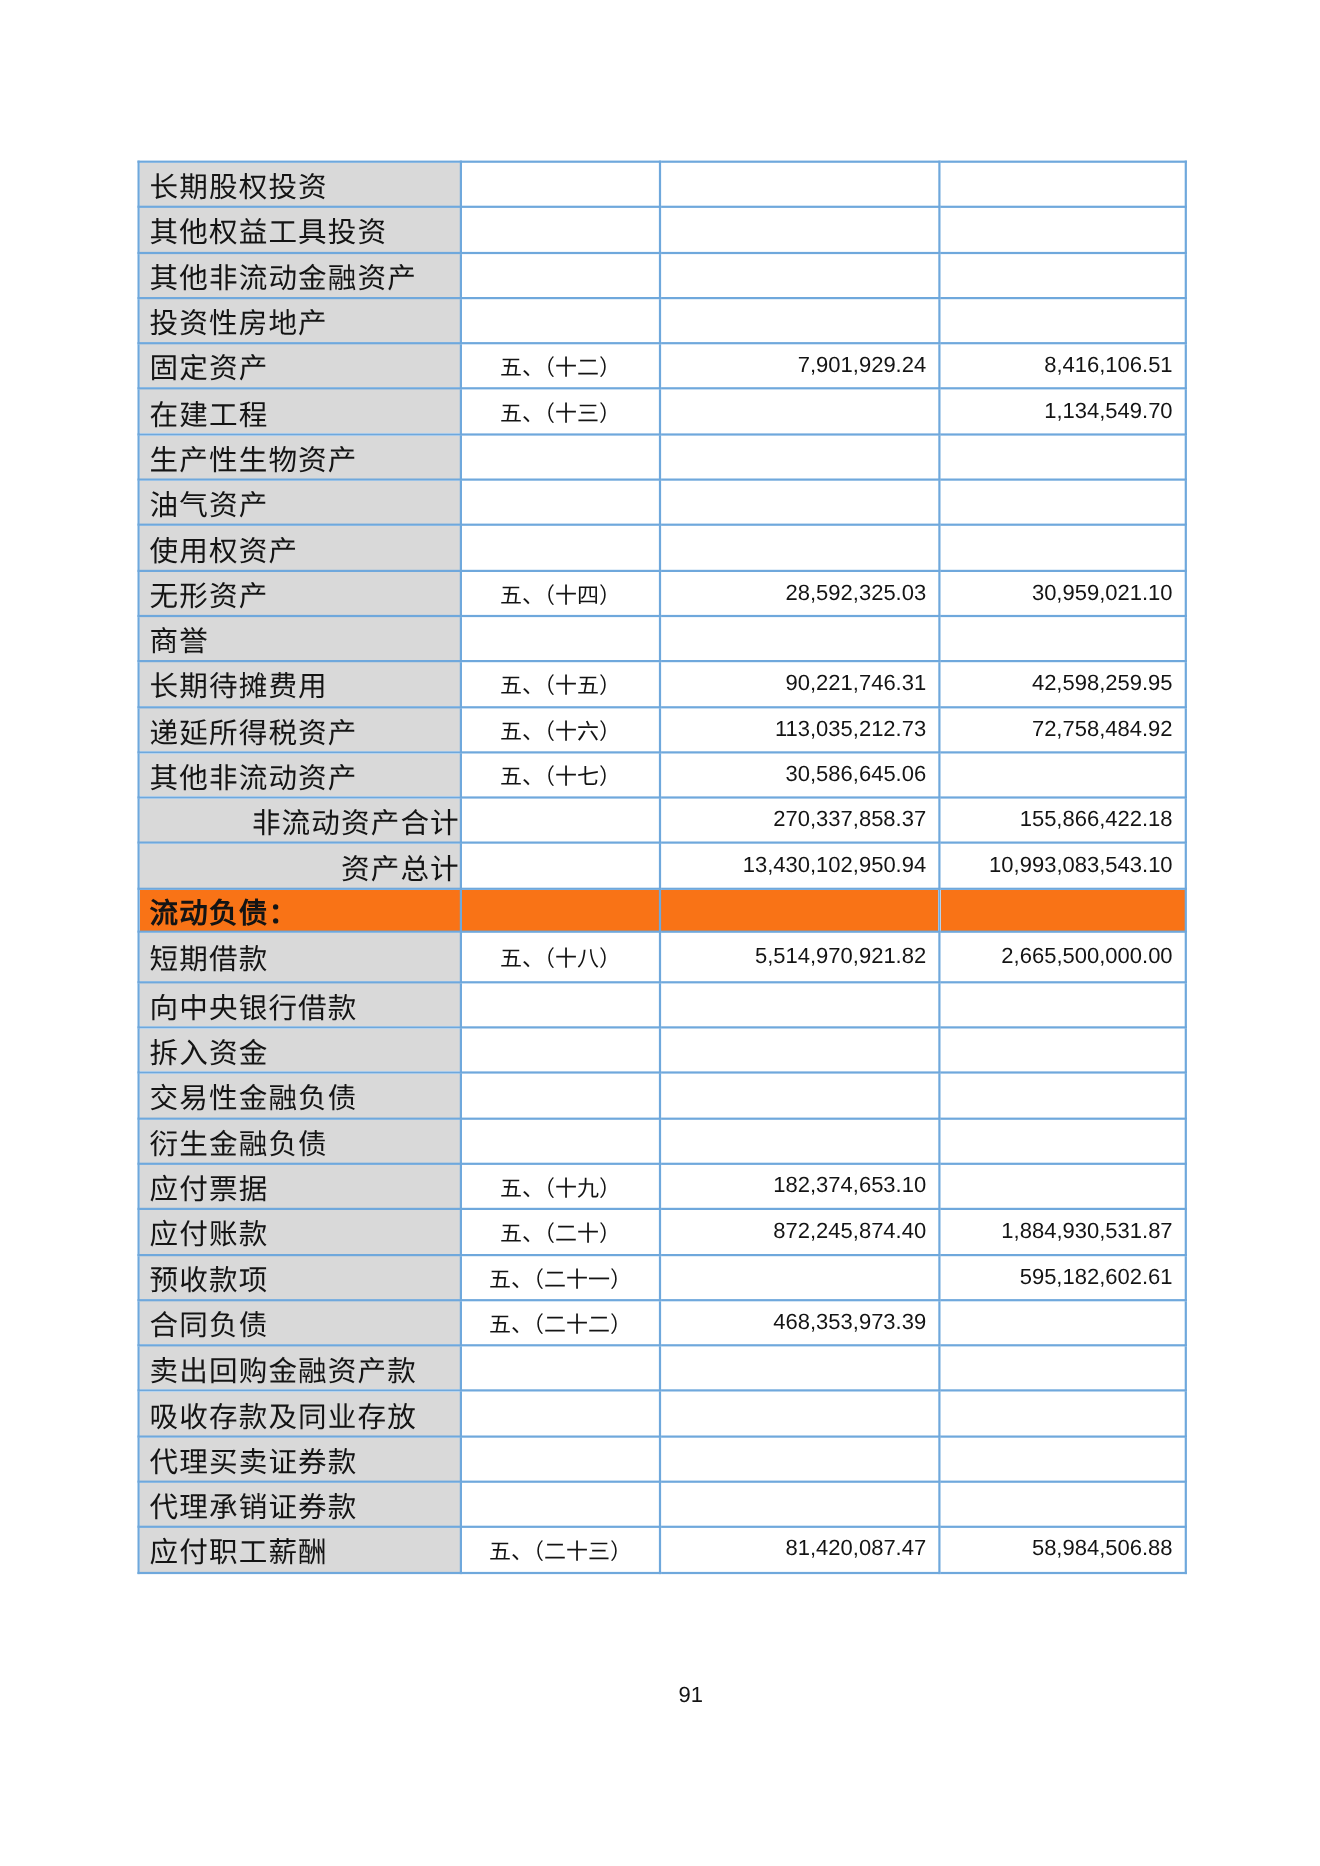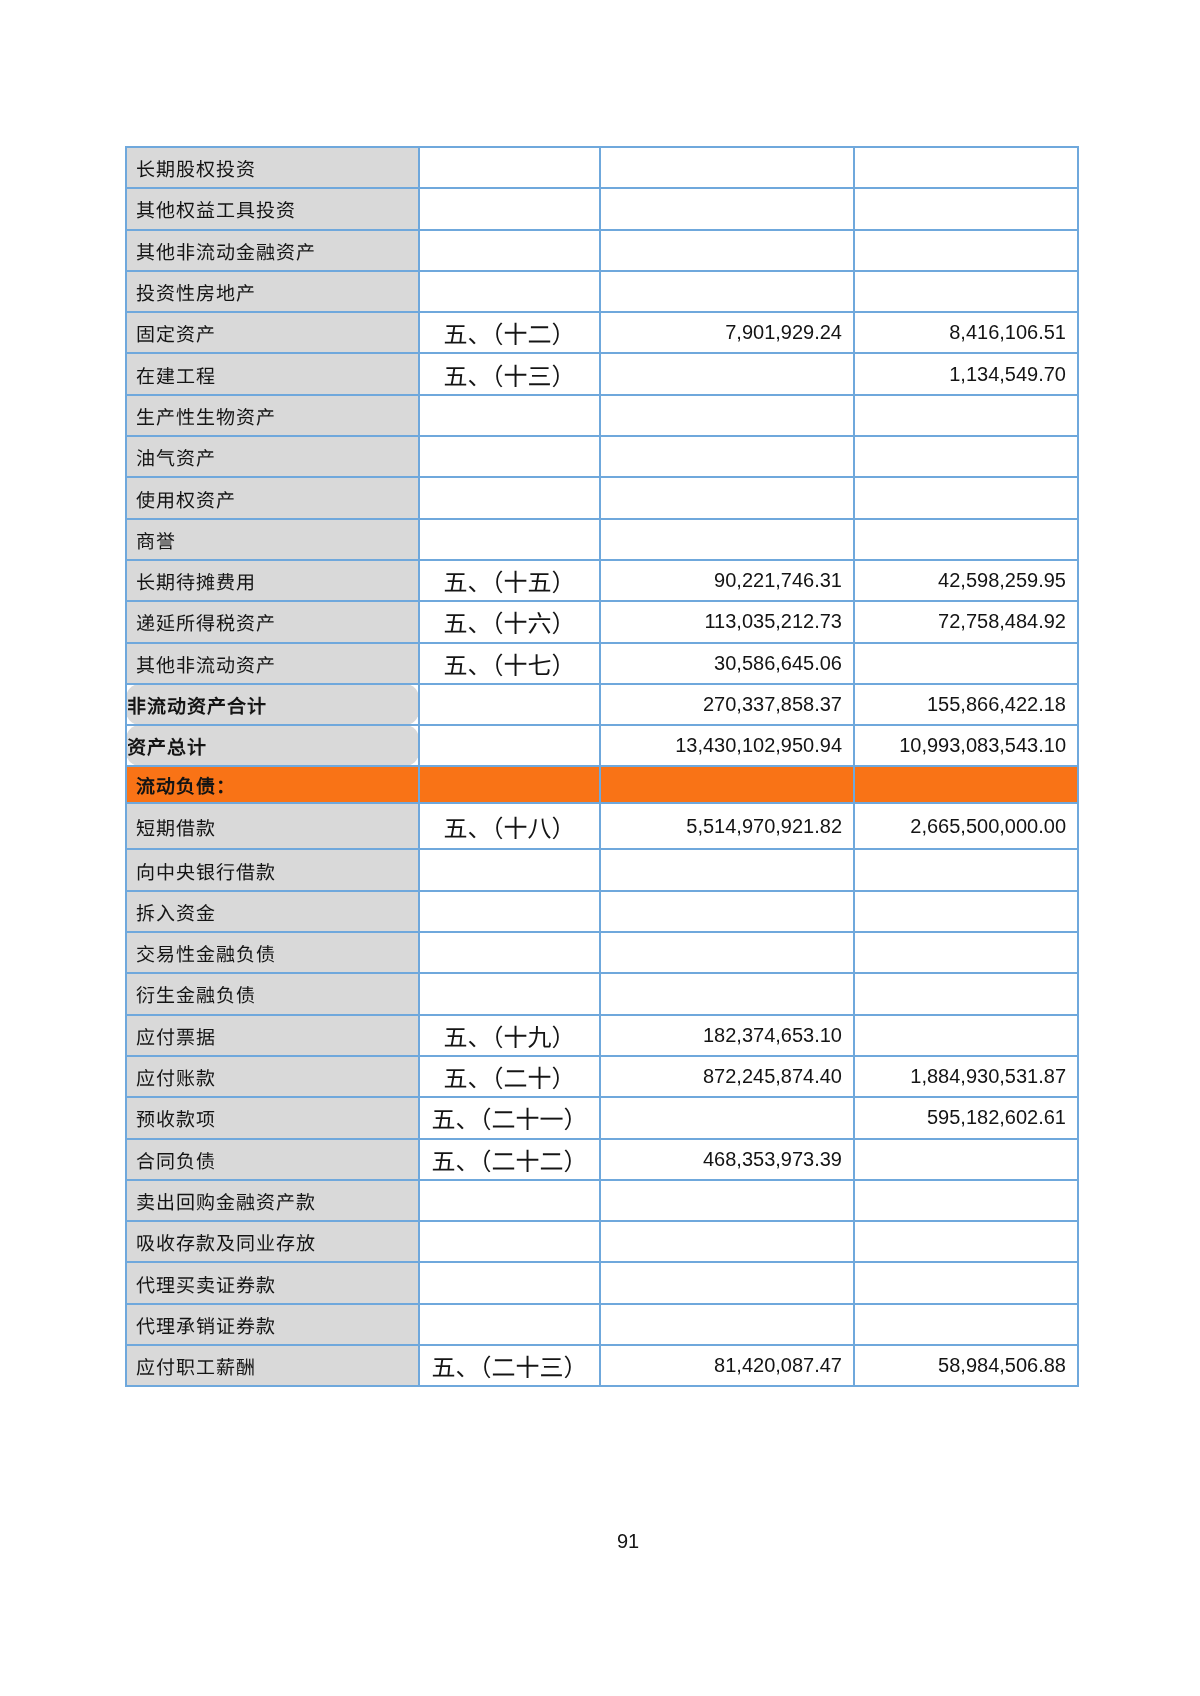--- a/index.html
+++ b/index.html
@@ -33,43 +33,42 @@
     vertical-align: middle;
     overflow: hidden;
     white-space: nowrap;
   }
   .sheet-table tr { height: 41.3px; }
   .sheet-table tr.row-section { height: 37px; }
   .sheet-table tr.row-tall    { height: 46px; }
 
   td.cell-label {
     background: #D9D9D9;
-    font-size: 19px;
+    font-size: 26px;
     padding-left: 9px;
     letter-spacing: 1px;
   }
   td.cell-note {
     background: #ffffff;
-    font-size: 24px;
+    font-size: 20px;
     text-align: center;
   }
   td.cell-num {
     background: #ffffff;
     font-family: "Liberation Sans", "DejaVu Sans", sans-serif;
     font-size: 20px;
     text-align: right;
     padding-right: 11px;
   }
 
   tr.row-subtotal td.cell-label,
   tr.row-total td.cell-label {
-    text-align: left;
-    font-weight: bold;
+    text-align: right;
+    font-weight: normal;
     padding-left: 0;
-    border-radius: 14px;
   }
   tr.row-section td {
     background: #f97316;
   }
   tr.row-section td.cell-label {
     font-weight: bold;
   }
 
   .page-footer {
     position: absolute;
@@ -141,20 +140,26 @@
         <td class="cell-num"></td>
         <td class="cell-num"></td>
       </tr>
       <tr>
         <td class="cell-label">使用权资产</td>
         <td class="cell-note"></td>
         <td class="cell-num"></td>
         <td class="cell-num"></td>
       </tr>
       <tr>
+        <td class="cell-label">无形资产</td>
+        <td class="cell-note">五、（十四）</td>
+        <td class="cell-num">28,592,325.03</td>
+        <td class="cell-num">30,959,021.10</td>
+      </tr>
+      <tr>
         <td class="cell-label">商誉</td>
         <td class="cell-note"></td>
         <td class="cell-num"></td>
         <td class="cell-num"></td>
       </tr>
       <tr>
         <td class="cell-label">长期待摊费用</td>
         <td class="cell-note">五、（十五）</td>
         <td class="cell-num">90,221,746.31</td>
         <td class="cell-num">42,598,259.95</td>

